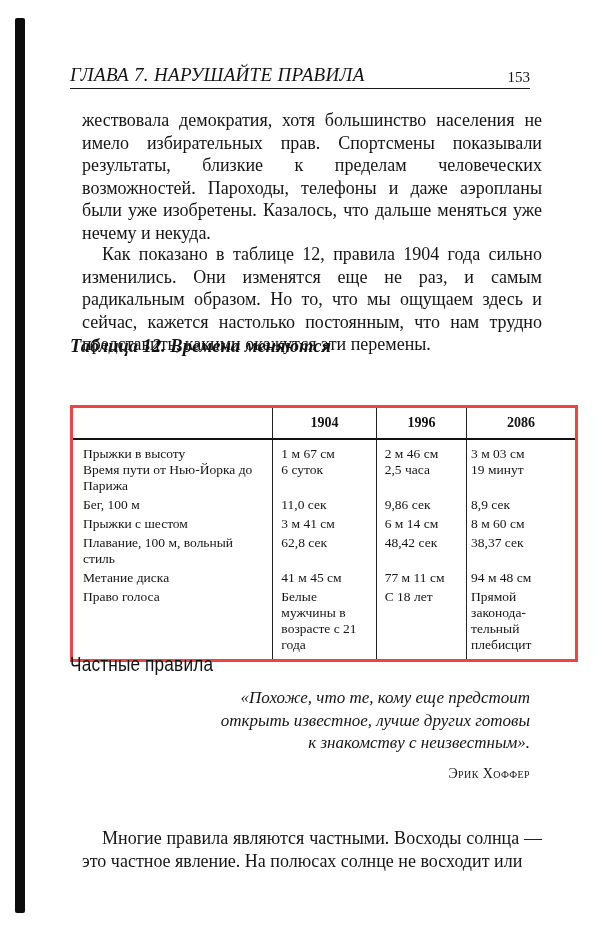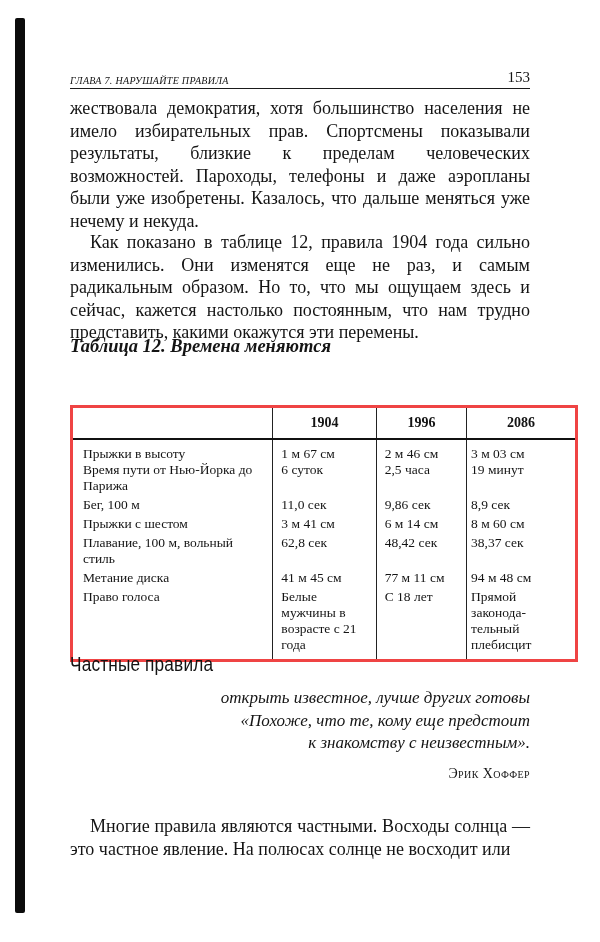--- a/index.html
+++ b/index.html
@@ -10,26 +10,26 @@
   .spine {
     position:absolute; left:15px; top:18px; width:10px; height:895px;
     background:#0c0c0c; border-radius:2px;
   }
   .running-head {
     position:absolute; left:70px; top:66px; width:460px; height:22px;
     border-bottom:1.5px solid #1a1a1a;
     display:flex; justify-content:space-between; align-items:flex-end;
   }
   .running-title {
-    font-style:italic; font-size:10px; letter-spacing:0.3px; padding-bottom:2px;
+    font-style:italic; font-size:19px; letter-spacing:0.3px; padding-bottom:2px;
   }
   .page-number { font-size:15px; padding-bottom:2px; }
   .para {
     position:absolute; left:70px; width:460px;
-    font-size:18px; line-height:22.5px; text-align:justify; margin:0;
+    font-size:18px; line-height:22.5px; text-align:justify; margin:12px;
   }
   .para.indent { text-indent:20px; }
   .table-caption {
     position:absolute; left:70px; top:336px;
     font-size:18.5px; font-weight:bold; font-style:italic;
   }
   table.data {
     position:absolute; left:70px; top:405px; width:508px;
     border-collapse:collapse; border:3px solid #ef4444;
     font-size:13.5px; line-height:16px;
@@ -129,19 +129,19 @@
       <td class="gap">Белые мужчины в возрасте с 21 года</td>
       <td class="gap">С 18 лет</td>
       <td class="gap c3">Прямой законода-тельный плебисцит</td>
     </tr>
   </tbody>
 </table>
 
 <div class="section-heading">Частные правила</div>
 
 <div class="epigraph">
+  <div>«Похоже, что те, кому еще предстоит</div>
   <div>открыть известное, лучше других готовы</div>
-  <div>«Похоже, что те, кому еще предстоит</div>
   <div>к знакомству с неизвестным».</div>
 </div>
 <div class="epigraph-author">Эрик Хоффер</div>
 
 <p class="para indent" style="top:815px;">Многие правила являются частными. Восходы солнца — это частное явление. На полюсах солнце не восходит или</p>
 
 </body></html>

